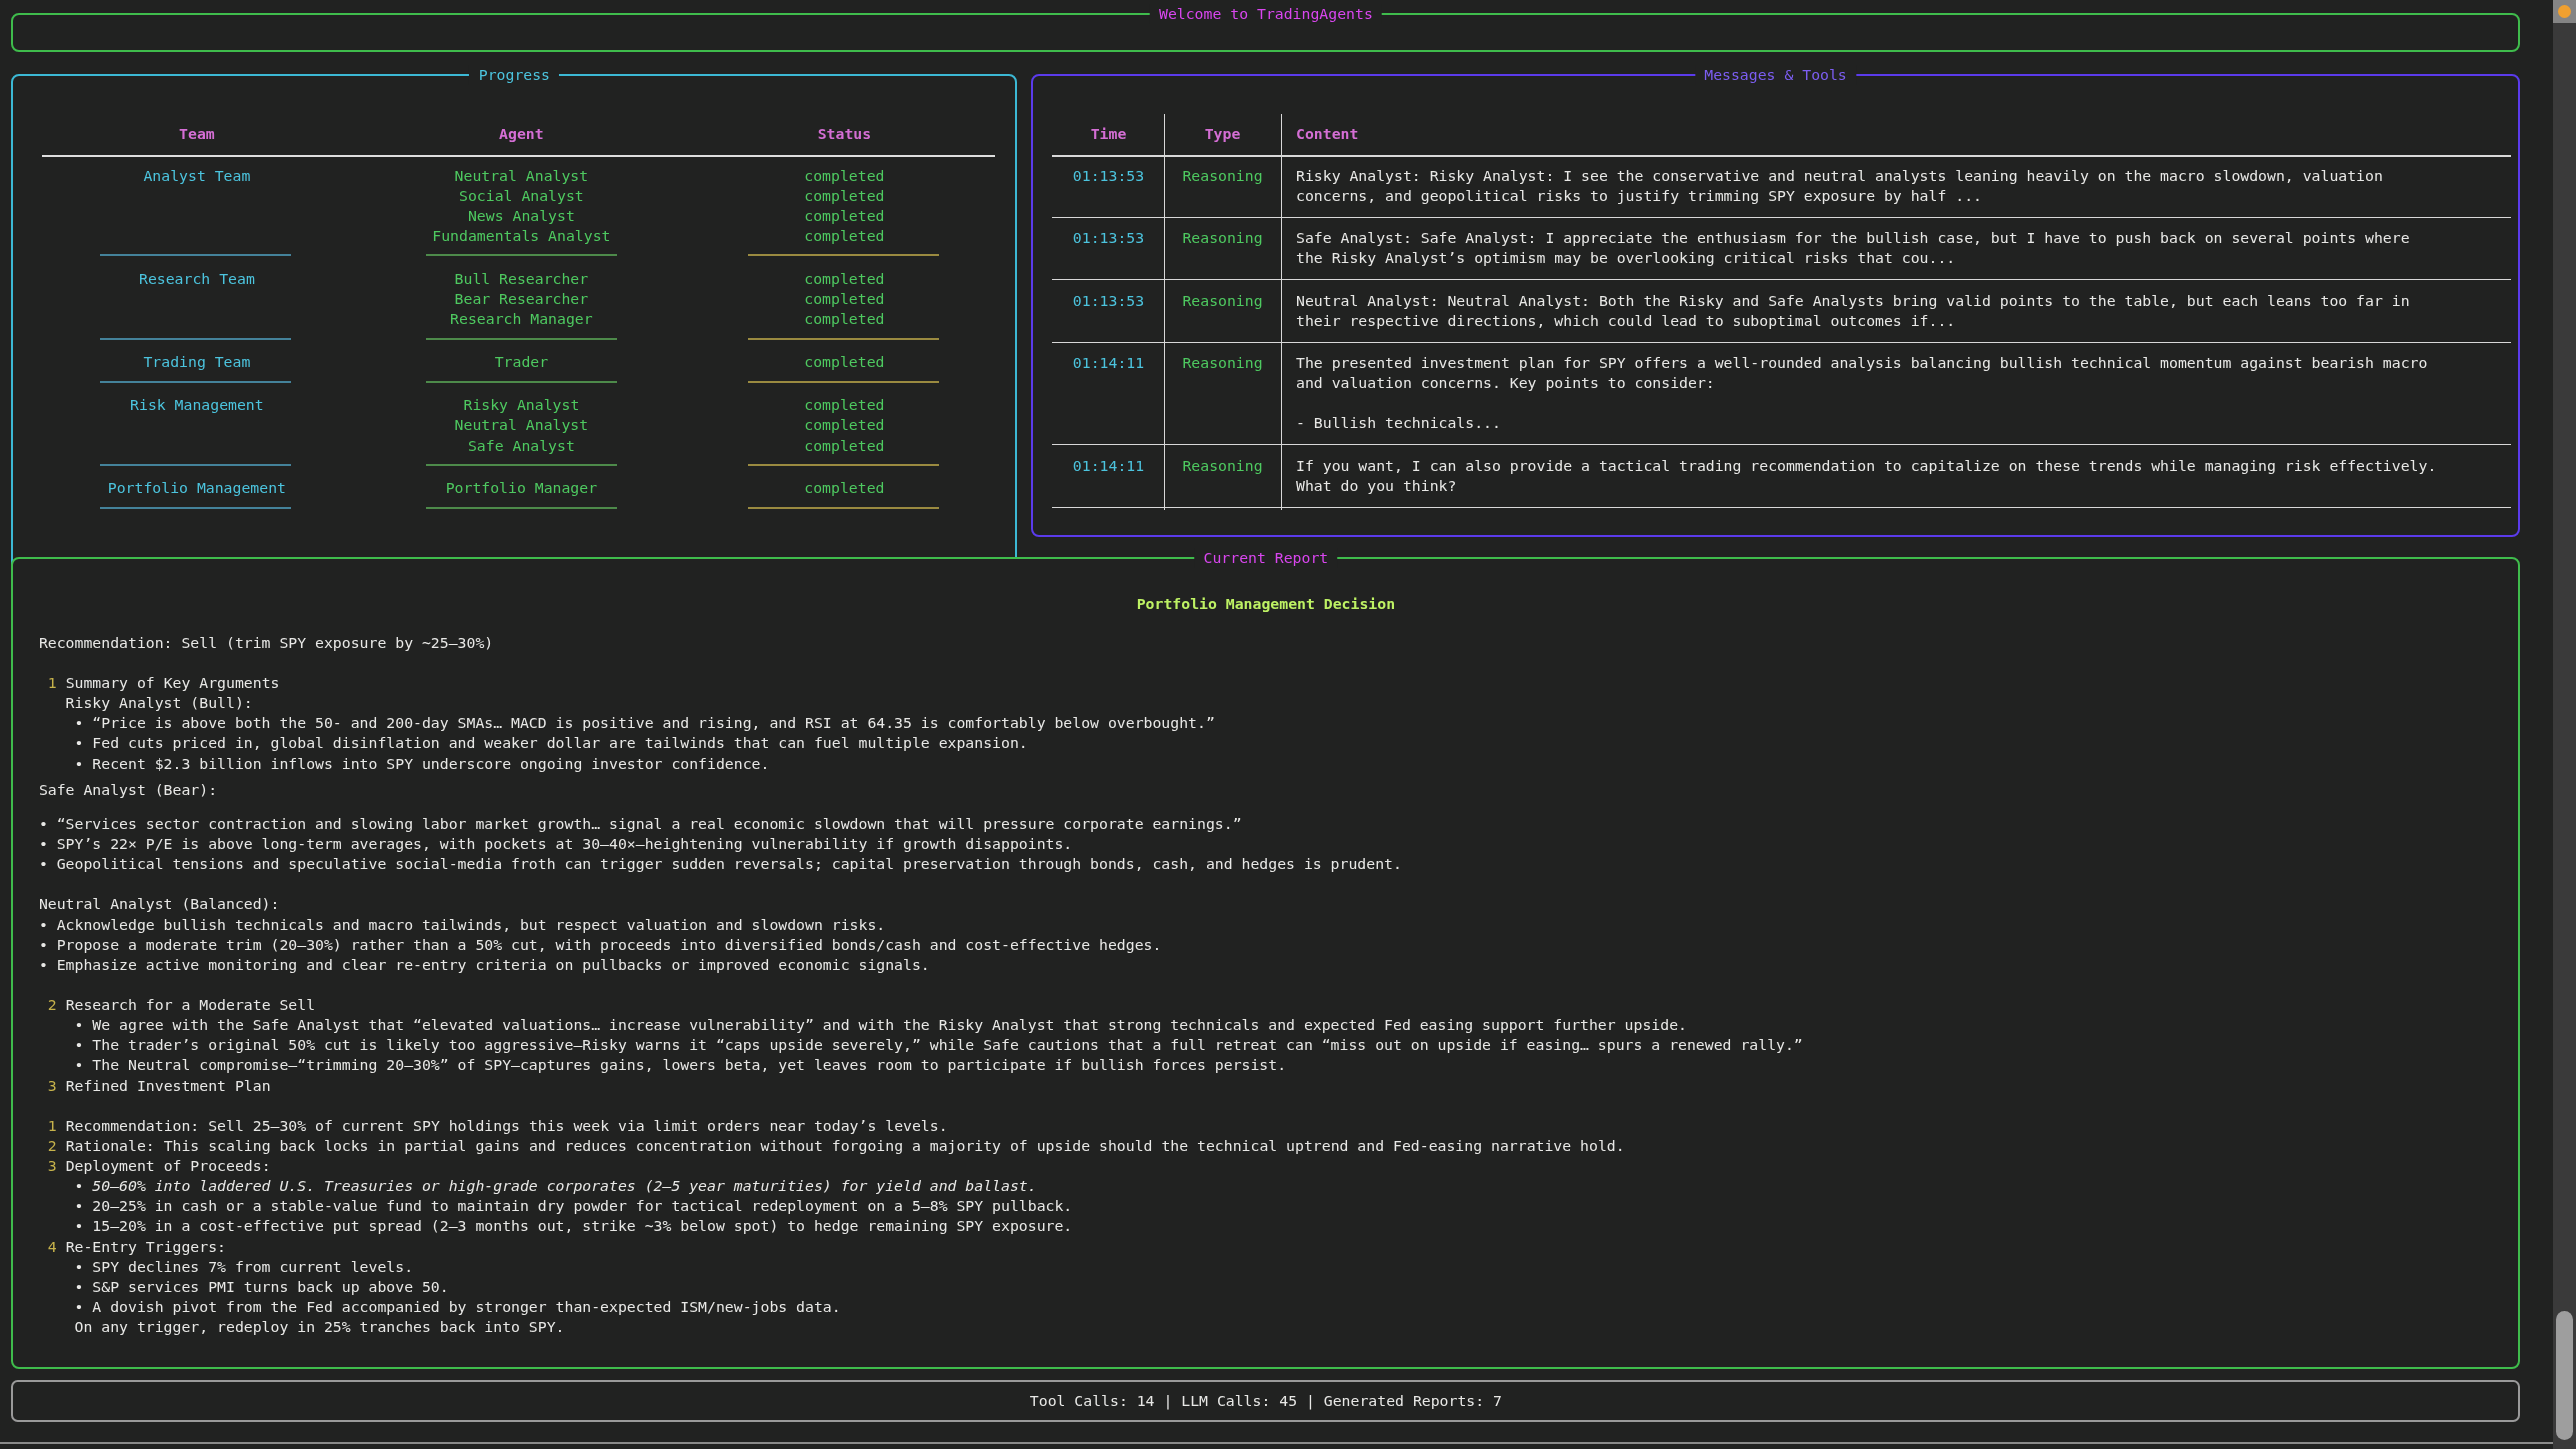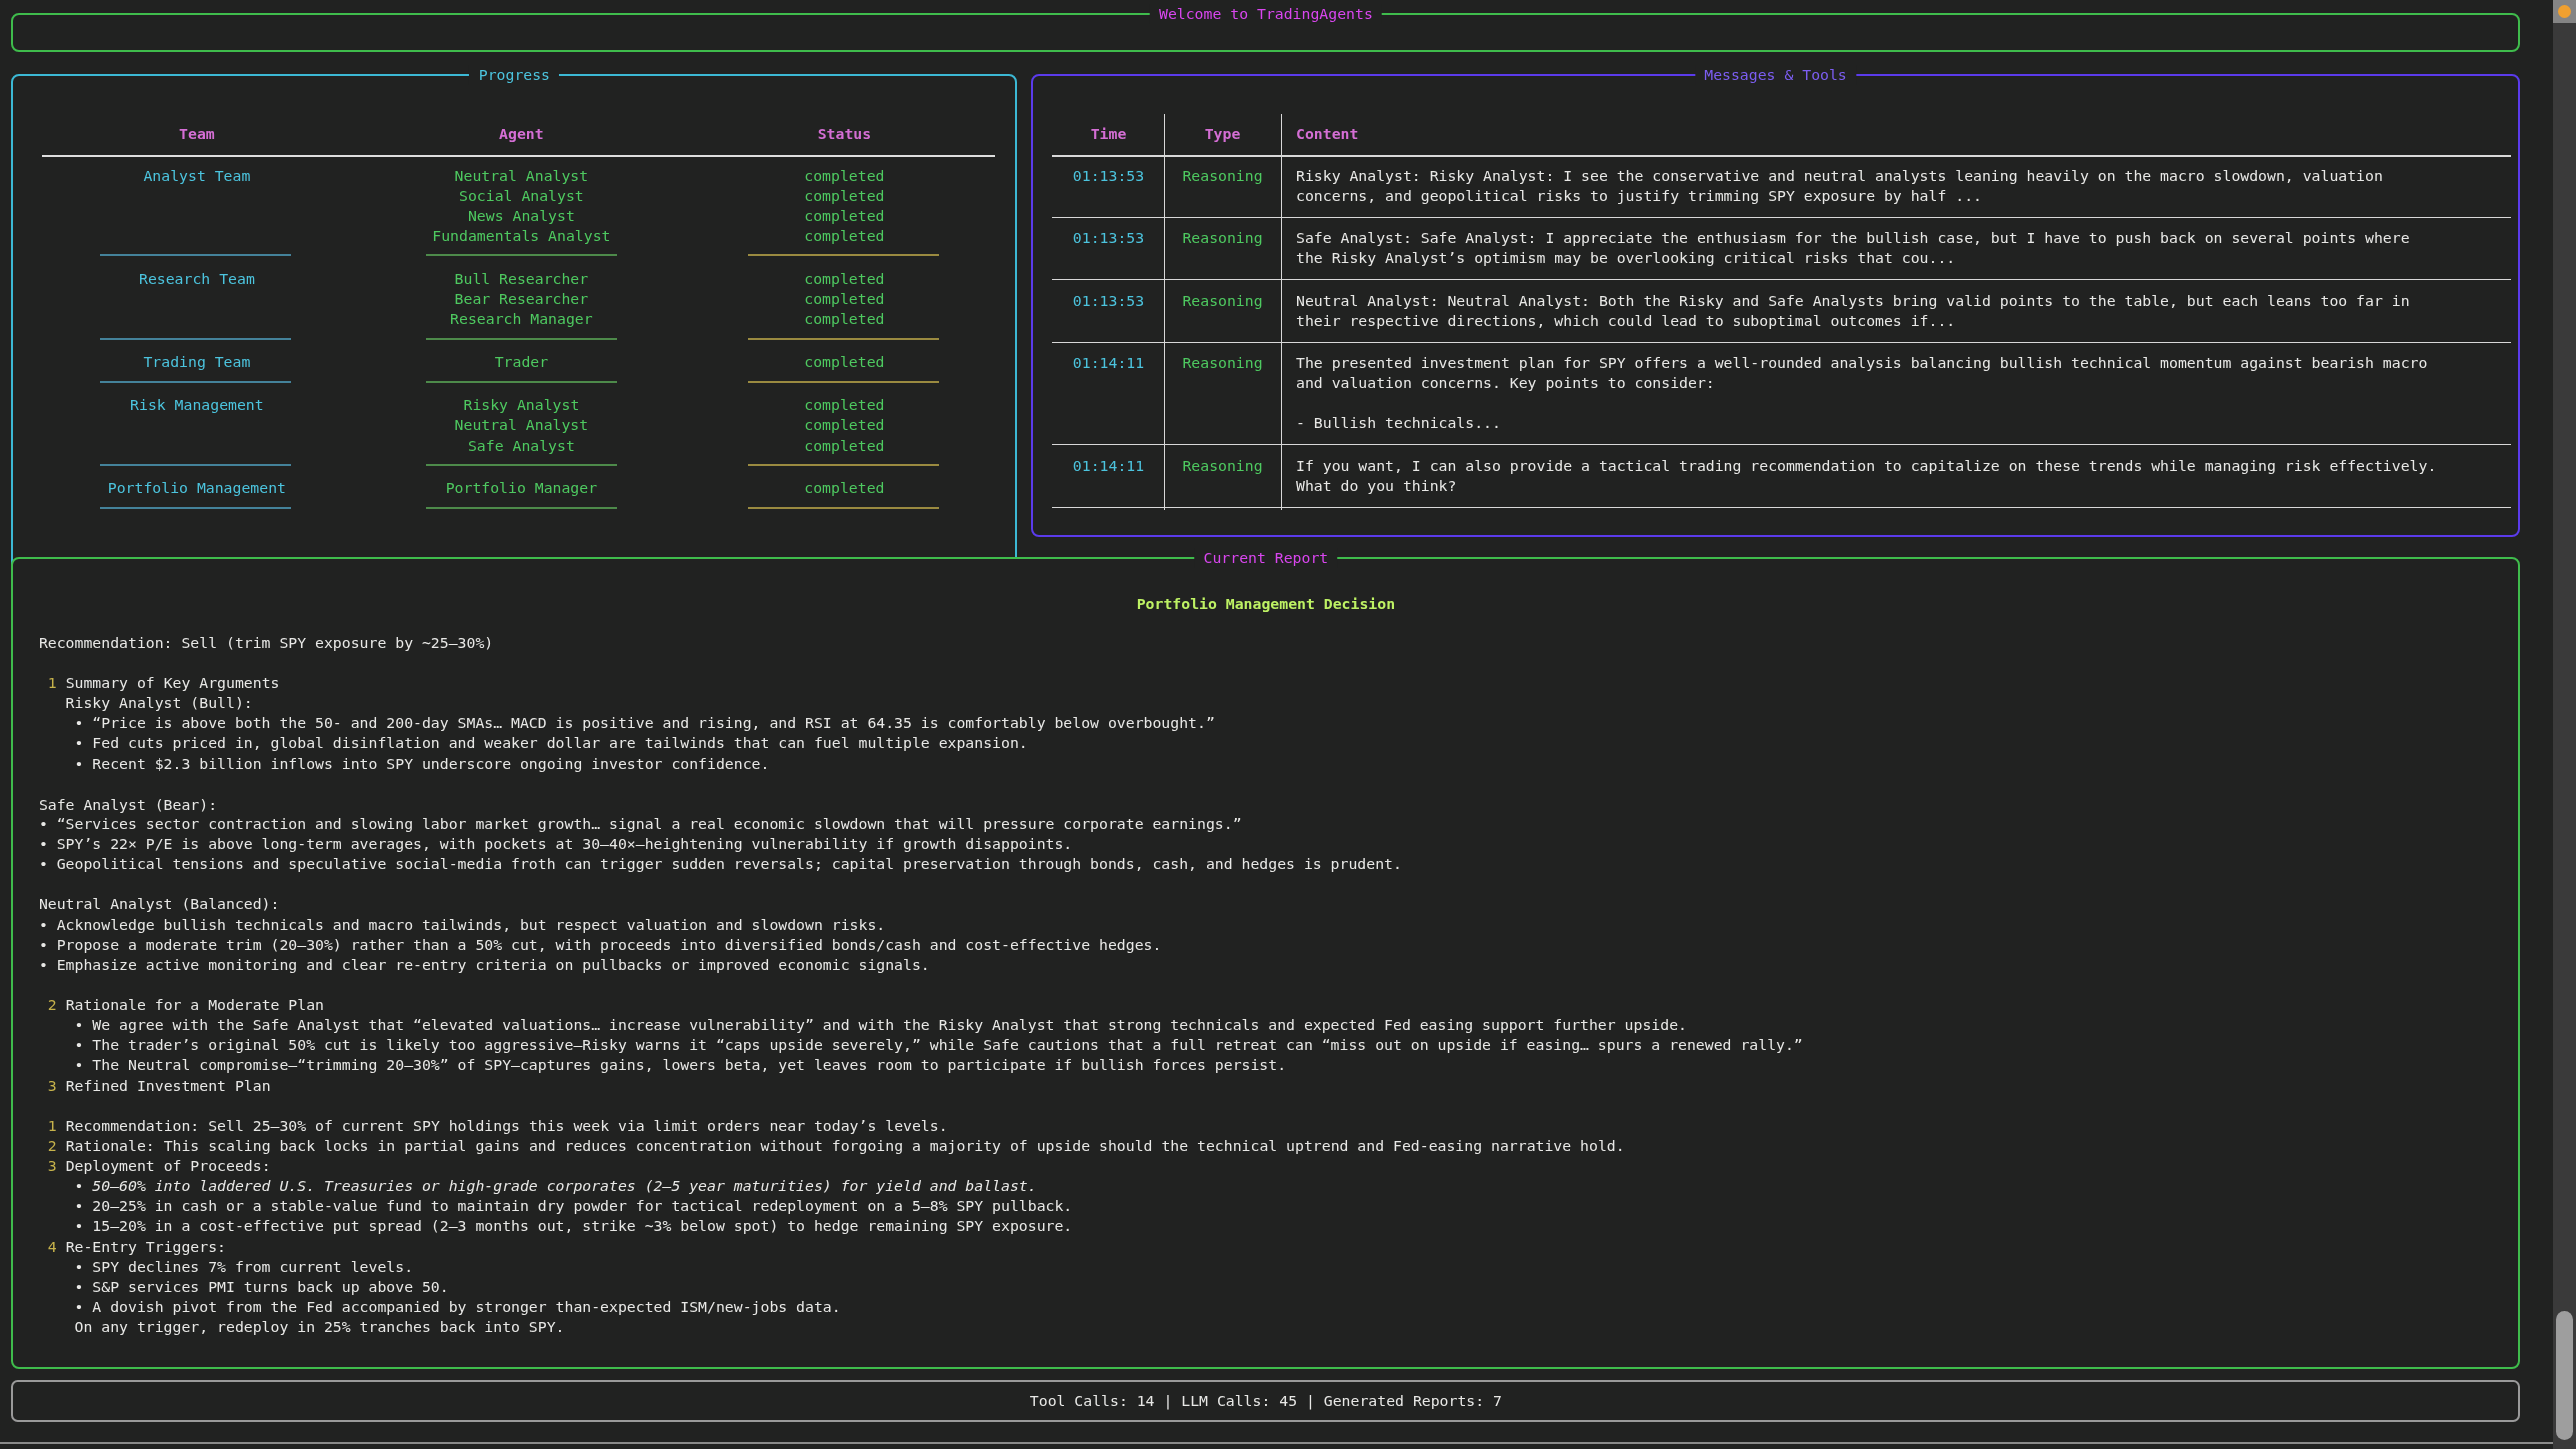--- a/index.html
+++ b/index.html
@@ -185,31 +185,31 @@
     <div id="report-heading">Portfolio Management Decision</div>
     <div id="report-body">
         <div class="r-line" style="top: 74px;"><span class="white">Recommendation: Sell (trim SPY exposure by ~25–30%)</span></div>
         <div class="r-line" style="top: 94px;"></div>
         <div class="r-line" style="top: 114px;"><span class="white"> </span><span class="yellow">1</span><span class="white"> Summary of Key Arguments</span></div>
         <div class="r-line" style="top: 134px;"><span class="white">   Risky Analyst (Bull):</span></div>
         <div class="r-line" style="top: 154px;"><span class="white">    • “Price is above both the 50- and 200-day SMAs… MACD is positive and rising, and RSI at 64.35 is comfortably below overbought.”</span></div>
         <div class="r-line" style="top: 174px;"><span class="white">    • Fed cuts priced in, global disinflation and weaker dollar are tailwinds that can fuel multiple expansion.</span></div>
         <div class="r-line" style="top: 195px;"><span class="white">    • Recent $2.3 billion inflows into SPY underscore ongoing investor confidence.</span></div>
         <div class="r-line" style="top: 215px;"></div>
-        <div class="r-line" style="top: 236px;"><span class="white">Safe Analyst (Bear):</span></div>
+        <div class="r-line" style="top: 221px;"><span class="white">Safe Analyst (Bear):</span></div>
         <div class="r-line" style="top: 255px;"><span class="white">• “Services sector contraction and slowing labor market growth… signal a real economic slowdown that will pressure corporate earnings.”</span></div>
         <div class="r-line" style="top: 275px;"><span class="white">• SPY’s 22× P/E is above long-term averages, with pockets at 30–40×—heightening vulnerability if growth disappoints.</span></div>
         <div class="r-line" style="top: 295px;"><span class="white">• Geopolitical tensions and speculative social-media froth can trigger sudden reversals; capital preservation through bonds, cash, and hedges is prudent.</span></div>
         <div class="r-line" style="top: 315px;"></div>
         <div class="r-line" style="top: 335px;"><span class="white">Neutral Analyst (Balanced):</span></div>
         <div class="r-line" style="top: 356px;"><span class="white">• Acknowledge bullish technicals and macro tailwinds, but respect valuation and slowdown risks.</span></div>
         <div class="r-line" style="top: 376px;"><span class="white">• Propose a moderate trim (20–30%) rather than a 50% cut, with proceeds into diversified bonds/cash and cost-effective hedges.</span></div>
         <div class="r-line" style="top: 396px;"><span class="white">• Emphasize active monitoring and clear re-entry criteria on pullbacks or improved economic signals.</span></div>
         <div class="r-line" style="top: 416px;"></div>
-        <div class="r-line" style="top: 436px;"><span class="white"> </span><span class="yellow">2</span><span class="white"> Rationale for a Moderate Plan</span></div>
+        <div class="r-line" style="top: 436px;"><span class="white"> </span><span class="yellow">2</span><span class="white"> Research for a Moderate Sell</span></div>
         <div class="r-line" style="top: 456px;"><span class="white">    • We agree with the Safe Analyst that “elevated valuations… increase vulnerability” and with the Risky Analyst that strong technicals and expected Fed easing support further upside.</span></div>
         <div class="r-line" style="top: 476px;"><span class="white">    • The trader’s original 50% cut is likely too aggressive—Risky warns it “caps upside severely,” while Safe cautions that a full retreat can “miss out on upside if easing… spurs a renewed rally.”</span></div>
         <div class="r-line" style="top: 496px;"><span class="white">    • The Neutral compromise—“trimming 20–30%” of SPY—captures gains, lowers beta, yet leaves room to participate if bullish forces persist.</span></div>
         <div class="r-line" style="top: 517px;"><span class="white"> </span><span class="yellow">3</span><span class="white"> Refined Investment Plan</span></div>
         <div class="r-line" style="top: 537px;"></div>
         <div class="r-line" style="top: 557px;"><span class="white"> </span><span class="yellow">1</span><span class="white"> Recommendation: Sell 25–30% of current SPY holdings this week via limit orders near today’s levels.</span></div>
         <div class="r-line" style="top: 577px;"><span class="white"> </span><span class="yellow">2</span><span class="white"> Rationale: This scaling back locks in partial gains and reduces concentration without forgoing a majority of upside should the technical uptrend and Fed-easing narrative hold.</span></div>
         <div class="r-line" style="top: 597px;"><span class="white"> </span><span class="yellow">3</span><span class="white"> Deployment of Proceeds:</span></div>
         <div class="r-line" style="top: 617px; font-style: italic;"><span class="white">    • 50–60% into laddered U.S. Treasuries or high-grade corporates (2–5 year maturities) for yield and ballast.</span></div>
         <div class="r-line" style="top: 637px;"><span class="white">    • 20–25% in cash or a stable-value fund to maintain dry powder for tactical redeployment on a 5–8% SPY pullback.</span></div>

